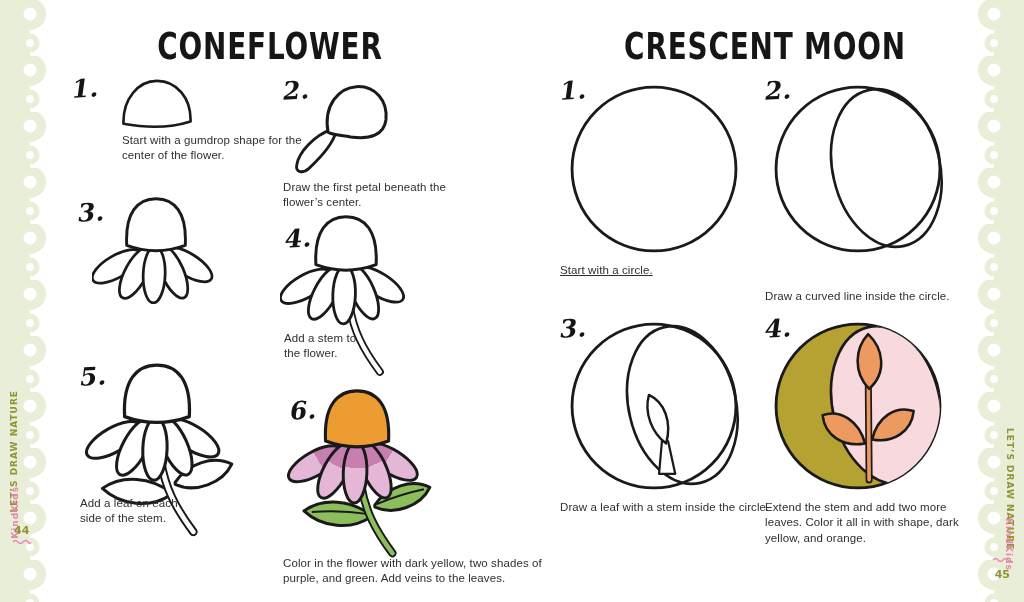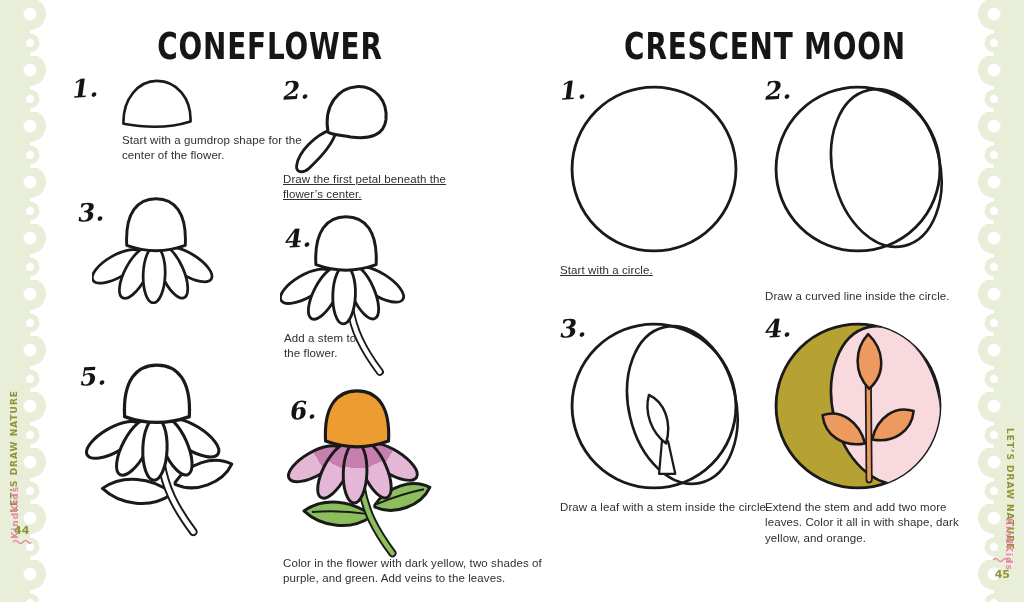--- a/index.html
+++ b/index.html
@@ -93,21 +93,21 @@
   <svg class="art" style="left:118px; top:76px;" width="78" height="55" viewBox="0 0 100 70">
     <path d="M7,61 C6,29 26,6 50,6 C75,6 94,28 93,58 C65,67 35,66 7,61 Z" fill="#fff" stroke="#1A1A1A" stroke-width="3.4" stroke-linejoin="round"></path>
   </svg>
   <div class="caption" style="left:78px; top:133px; width:200px;margin-left:44px;">Start with a gumdrop shape for the center of the flower.</div>
 
   <div class="step-num" style="left:283px; top:76px;">2.</div>
   <svg class="art" style="left:290px; top:80px;" width="114" height="95" viewBox="0 0 120 100">
     <path d="M44,52 C26,58 9,76 7,90 C6,97 13,99 20,93 C34,80 45,66 48,56 Z" fill="#fff" stroke="#1A1A1A" stroke-width="3" stroke-linejoin="round"></path>
     <path d="M40,55 C35,26 52,8 70,7 C90,6 103,22 101,42 C99,58 84,63 64,60 C54,58 45,58 40,55 Z" fill="#fff" stroke="#1A1A1A" stroke-width="3.2" stroke-linejoin="round"></path>
   </svg>
-  <div class="caption" style="left:283px; top:172px; width:190px;text-decoration:underline;">Draw the first petal beneath the flower’s center.</div>
+  <div class="caption" style="left:283px; top:180px; width:190px;">Draw the first petal beneath the flower’s center.</div>
 
   <div class="step-num" style="left:78px; top:198px;">3.</div>
   <svg class="art" style="left:92px; top:194px;" width="128" height="110" viewBox="0 0 140 120">
     <g fill="#fff" stroke="#1A1A1A" stroke-width="3">
       <ellipse cx="0" cy="0" rx="12" ry="30" transform="translate(27,79) rotate(60)"></ellipse>
       <ellipse cx="0" cy="0" rx="12" ry="30" transform="translate(105,77) rotate(-58)"></ellipse>
       <ellipse cx="0" cy="0" rx="12" ry="31" transform="translate(48,86) rotate(28)"></ellipse>
       <ellipse cx="0" cy="0" rx="12" ry="31" transform="translate(88,85) rotate(-24)"></ellipse>
       <ellipse cx="0" cy="0" rx="12" ry="31" transform="translate(68,88) rotate(2)"></ellipse>
       <path d="M38,56 C36,20 50,5 70,5 C90,5 104,20 102,56 C80,64 60,64 38,56 Z" stroke-width="3.2" stroke-linejoin="round"></path>
@@ -139,20 +139,21 @@
     <path d="M76,100 C80,126 90,146 108,170" fill="none" stroke="#ffffff" stroke-width="4.6" stroke-linecap="round"></path>
     <g fill="#fff" stroke="#1A1A1A" stroke-width="3">
       <ellipse cx="0" cy="0" rx="12" ry="30" transform="translate(29,79) rotate(60)"></ellipse>
       <ellipse cx="0" cy="0" rx="12" ry="30" transform="translate(107,77) rotate(-58)"></ellipse>
       <ellipse cx="0" cy="0" rx="12" ry="31" transform="translate(50,86) rotate(28)"></ellipse>
       <ellipse cx="0" cy="0" rx="12" ry="31" transform="translate(90,85) rotate(-24)"></ellipse>
       <ellipse cx="0" cy="0" rx="12" ry="31" transform="translate(70,88) rotate(2)"></ellipse>
       <path d="M40,56 C38,20 52,5 72,5 C92,5 106,20 104,56 C82,64 62,64 40,56 Z" stroke-width="3.2" stroke-linejoin="round"></path>
     </g>
   </svg>
+  <div class="caption" style="left:80px; top:496px; width:100px;">Add a leaf on each side of the stem.</div>
 
   <div class="step-num" style="left:290px; top:396px;">6.</div>
   <svg class="art" style="left:286px; top:386px;" width="148" height="182" viewBox="0 0 150 185">
     <defs>
       <linearGradient id="petalGrad" x1="0" y1="0" x2="0" y2="1">
         <stop offset="0" stop-color="#C77FAF"></stop>
         <stop offset="0.42" stop-color="#C77FAF"></stop>
         <stop offset="0.42" stop-color="#E5B7D6"></stop>
         <stop offset="1" stop-color="#E5B7D6"></stop>
       </linearGradient>

